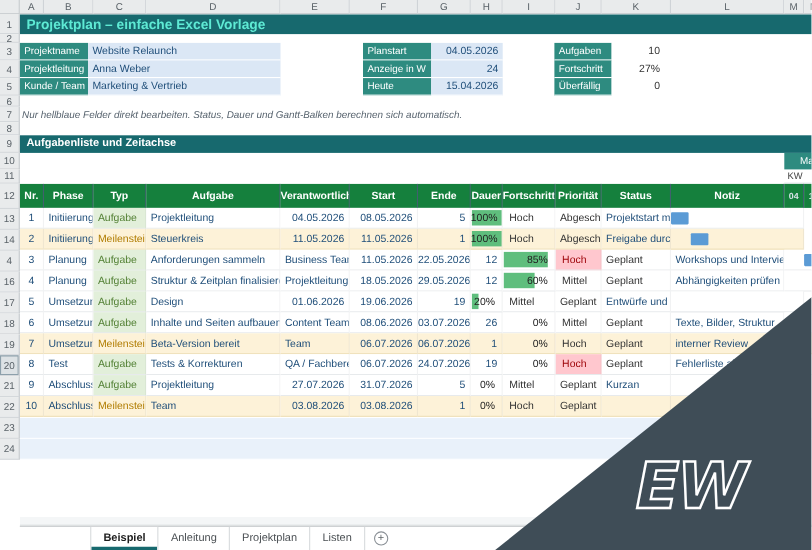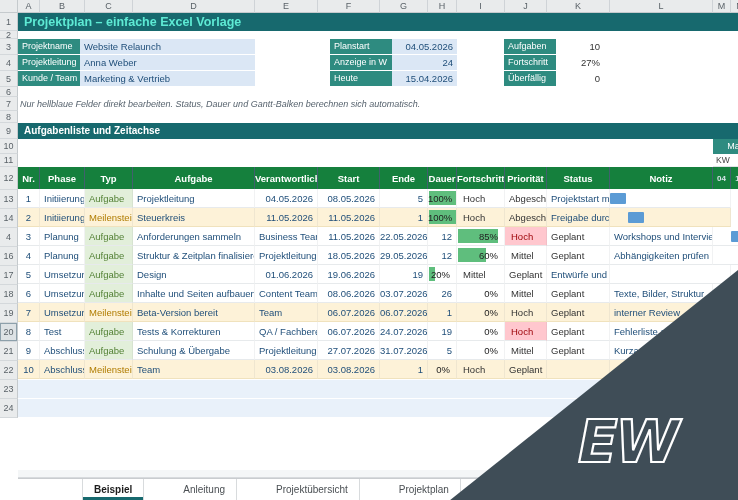--- a/index.html
+++ b/index.html
@@ -86,21 +86,21 @@
   .c-gantt{grid-column:span 2;position:relative;}
   .gantt-bar{position:absolute;top:4px;height:11px;background:#5b9bd5;border-radius:1px;}
 
   
   .empty-band{position:absolute;left:0;top:367px;width:720px;}
   .empty-band .erow{height:19px;background:#e9f1fa;border-bottom:1px solid #ffffff;}
 
   
   .scroll-strip{position:absolute;left:0;top:457px;width:720px;height:8px;background:#f4f6f7;border-bottom:1px solid #d7dadd;}
   .tabbar{position:absolute;left:-18px;top:465px;width:738px;height:22px;background:#ffffff;border-top:1px solid #c9cccf;
-          display:flex;align-items:stretch;padding-left:82px;gap:28px;}
+          display:flex;align-items:stretch;padding-left:82px;}
   .tab{padding:0 11px;line-height:21px;font-size:10px;color:#4a4f53;border-right:1px solid #d8dbdd;
        display:flex;align-items:center;white-space:nowrap;}
   .tab:first-of-type{border-left:1px solid #d8dbdd;}
   .tab.active{font-weight:bold;color:#1d1d1d;box-shadow:inset 0 -3px 0 #17696e;background:#fff;}
   .tab.add{border-right:none;padding:0 8px;}
   .tab.add .tab-label{border:1px solid #8a9096;border-radius:50%;width:13px;height:13px;line-height:11px;
                       font-size:10px;color:#5f6569;text-align:center;}
 
   
   .overlay{position:absolute;left:0;top:0;width:738px;height:500px;background:#3f4d57;
@@ -407,21 +407,20 @@
             <div class="td c-left">Fehlerliste ab</div>
             <div class="td c-gantt">
               
             </div>
           </div>
 
           <div class="trow">
             <div class="td c-nr">9</div>
             <div class="td c-left">Abschluss</div>
             <div class="td c-left c-typ">Aufgabe</div>
-            <div class="td c-left">Schulung &amp; Übergabe</div>
             <div class="td c-left">Projektleitung</div>
             <div class="td c-right">27.07.2026</div>
             <div class="td c-right">31.07.2026</div>
             <div class="td c-right">5</div>
             <div class="td c-prog">
               <div class="prog-bar" style="width: 0%;"></div>
               <span class="prog-txt">0%</span>
             </div>
             <div class="td c-prio">Mittel</div>
             <div class="td c-status">Geplant</div>
@@ -465,24 +464,20 @@
         <div class="tab active">
           <span class="tab-label">Beispiel</span>
 
         </div>
 
         <div class="tab">
           <span class="tab-label">Anleitung</span>
 
         </div>
 
-        <div class="tab">
-          <span class="tab-label">Projektübersicht</span>
-
-        </div>
 
         <div class="tab">
           <span class="tab-label">Projektplan</span>
 
         </div>
 
         <div class="tab">
           <span class="tab-label">Listen</span>
 
         </div>

